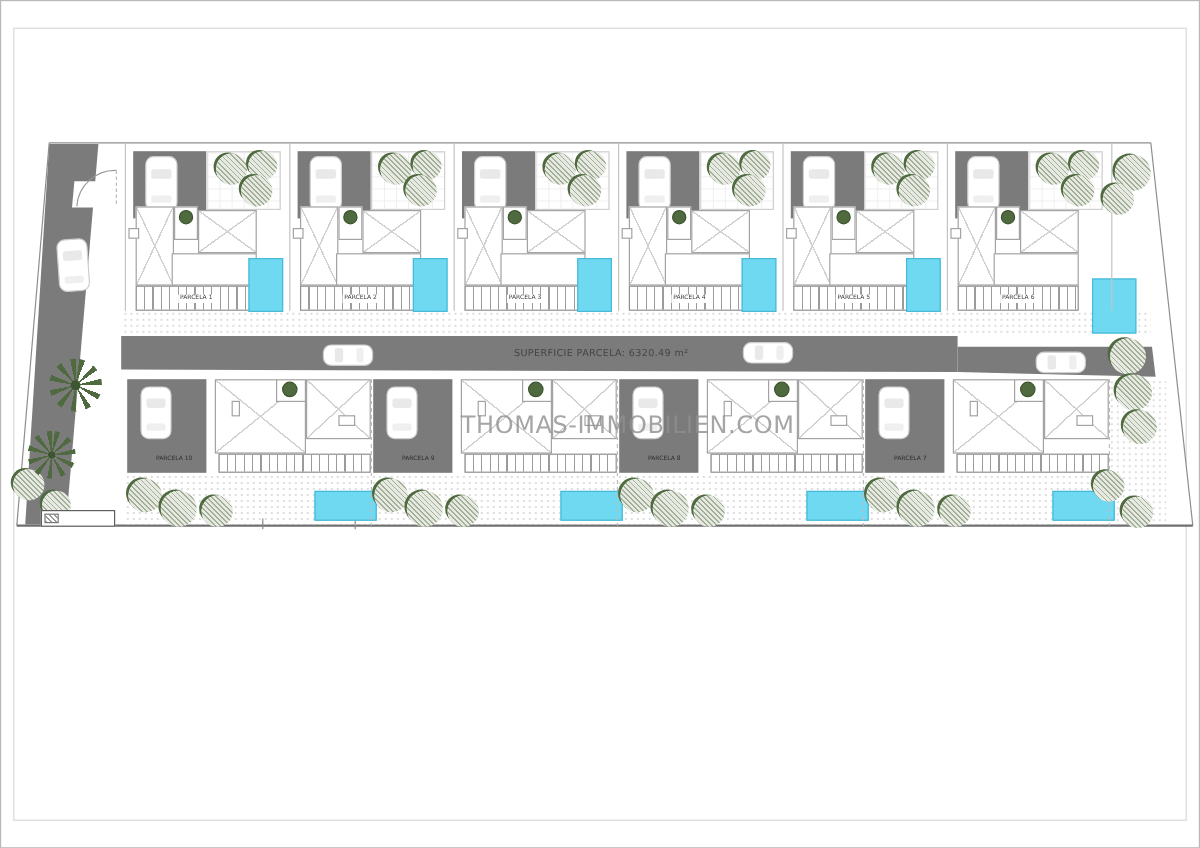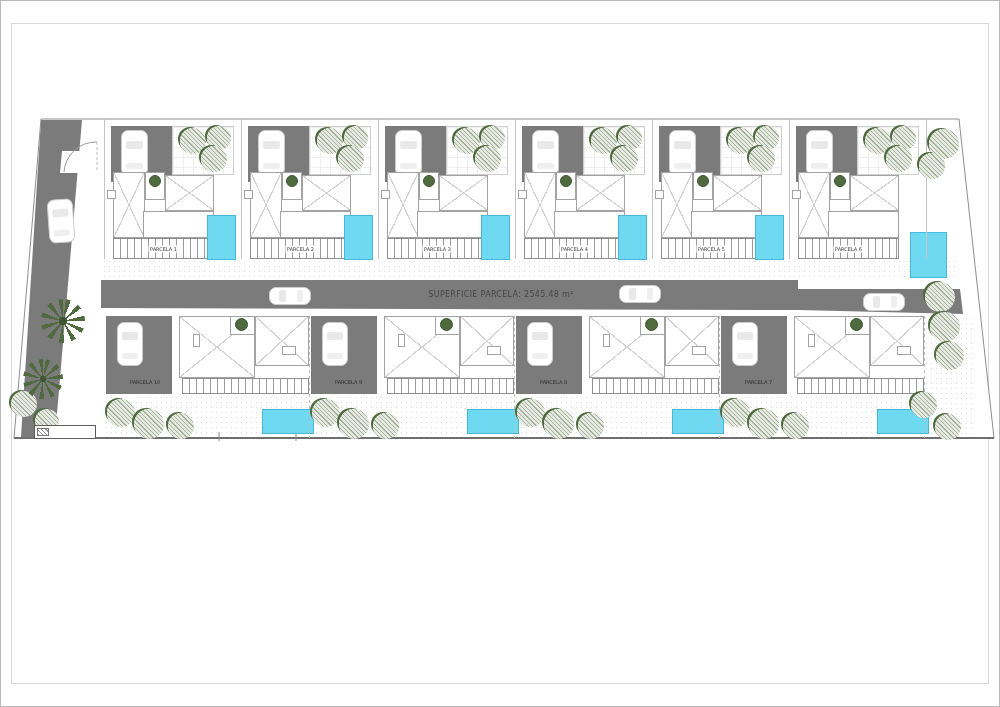--- a/index.html
+++ b/index.html
@@ -274,15 +274,16 @@
       </div>
 
     <div class="abs car h" style="left:268px;top:286px;width:42px;height:18px;"></div>
     <div class="abs car h" style="left:618px;top:284px;width:42px;height:18px;"></div>
     <div class="abs car h" style="left:862px;top:292px;width:42px;height:18px;"></div>
     <div class="abs car" style="left:47px;top:198px;width:26px;height:44px;transform:rotate(-4deg);"></div>
 
     <div class="abs ubox" style="left:33px;top:424px;width:62px;height:14px;"></div>
     <div class="abs uhatch" style="left:36px;top:427px;width:12px;height:8px;"></div>
 
-    <div class="abs" id="roadlabel" style="left:395px;top:289px;width:210px;">SUPERFICIE PARCELA: 2545.48 m²</div>
+    <div class="abs" id="roadlabel" style="left:395px;top:289px;width:210px;">SUPERFICIE PARCELA: 6320.49 m²</div>
+    <div class="abs" id="watermark" style="left:383px;top:341px;">THOMAS-IMMOBILIEN.COM</div>
   </div>
 </div>
 
 </body></html>

